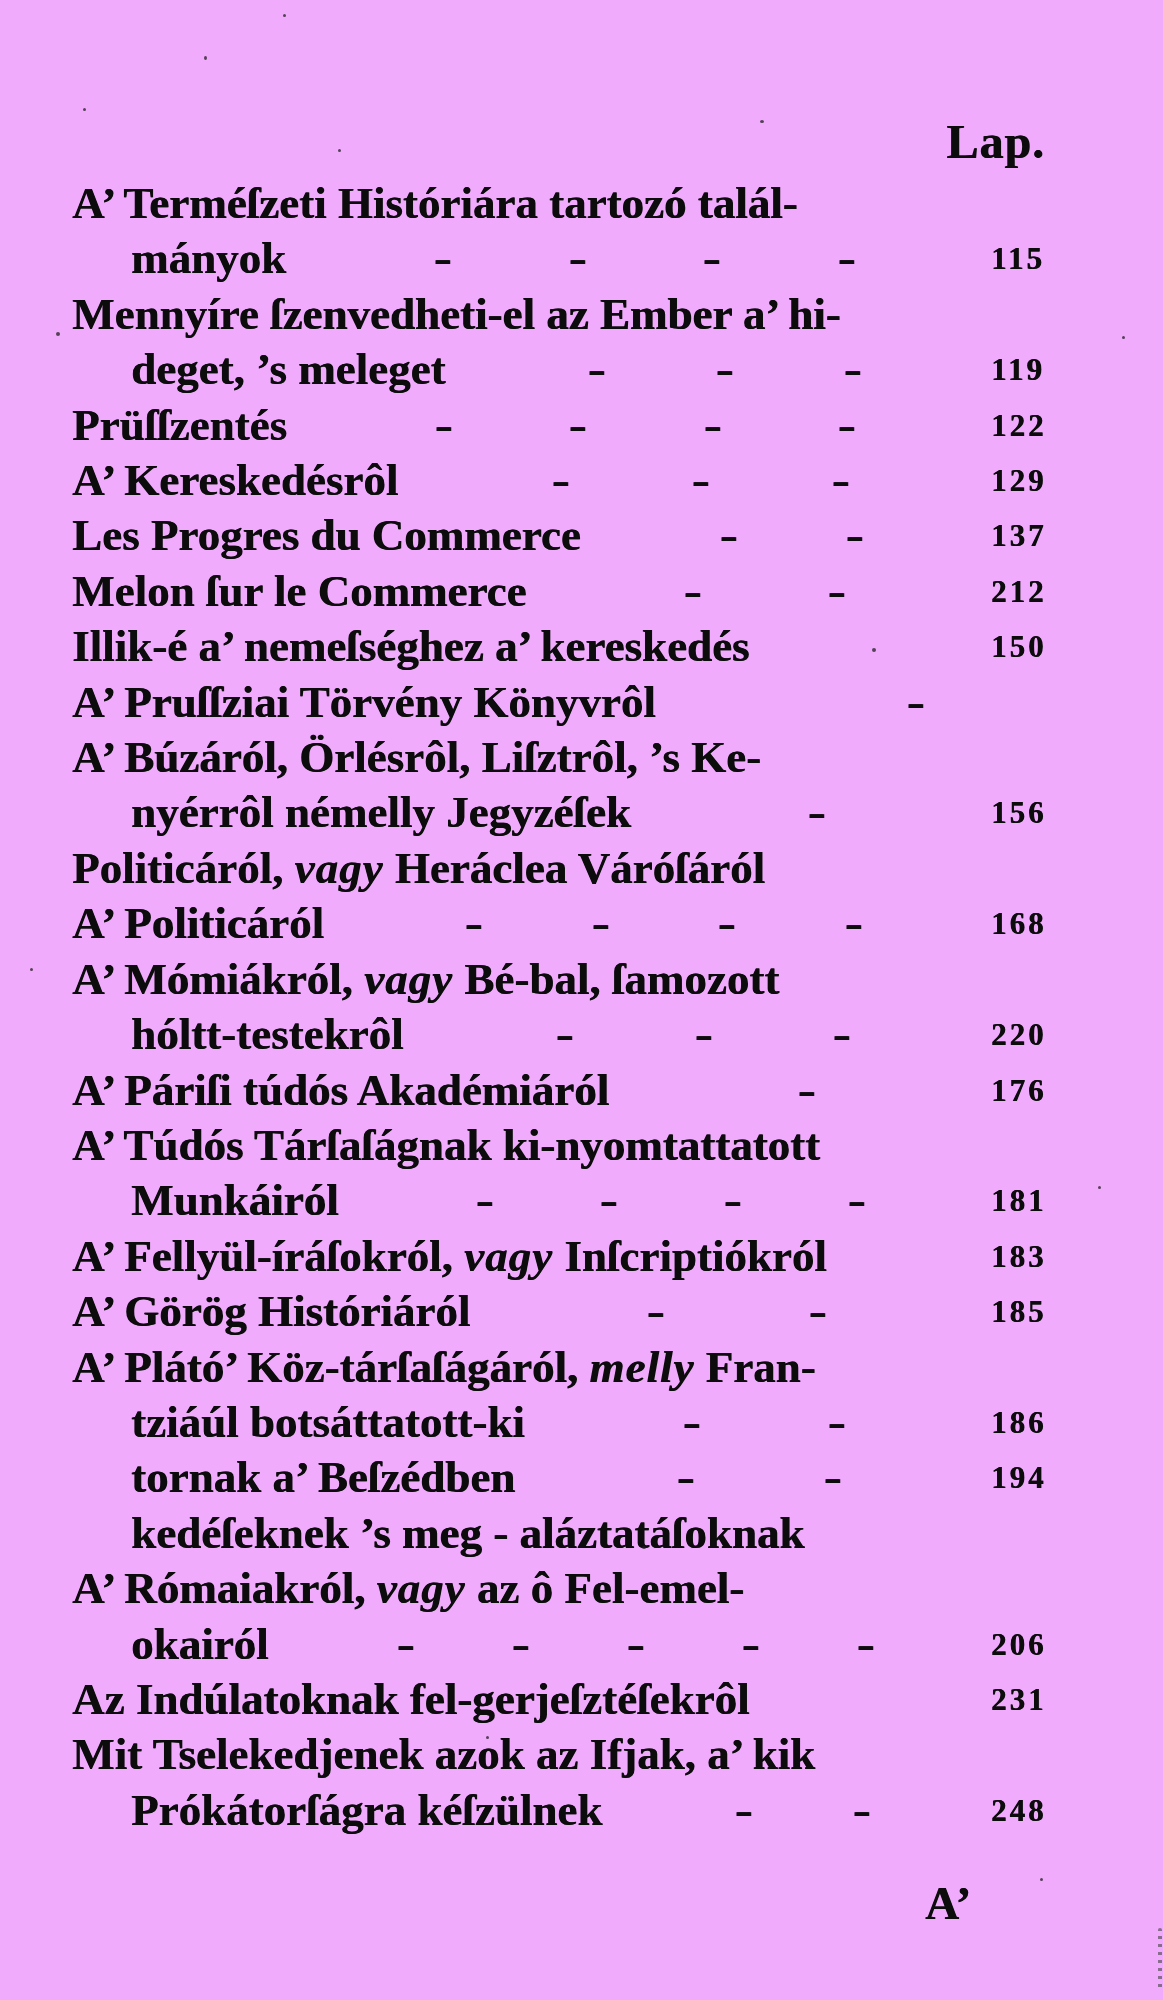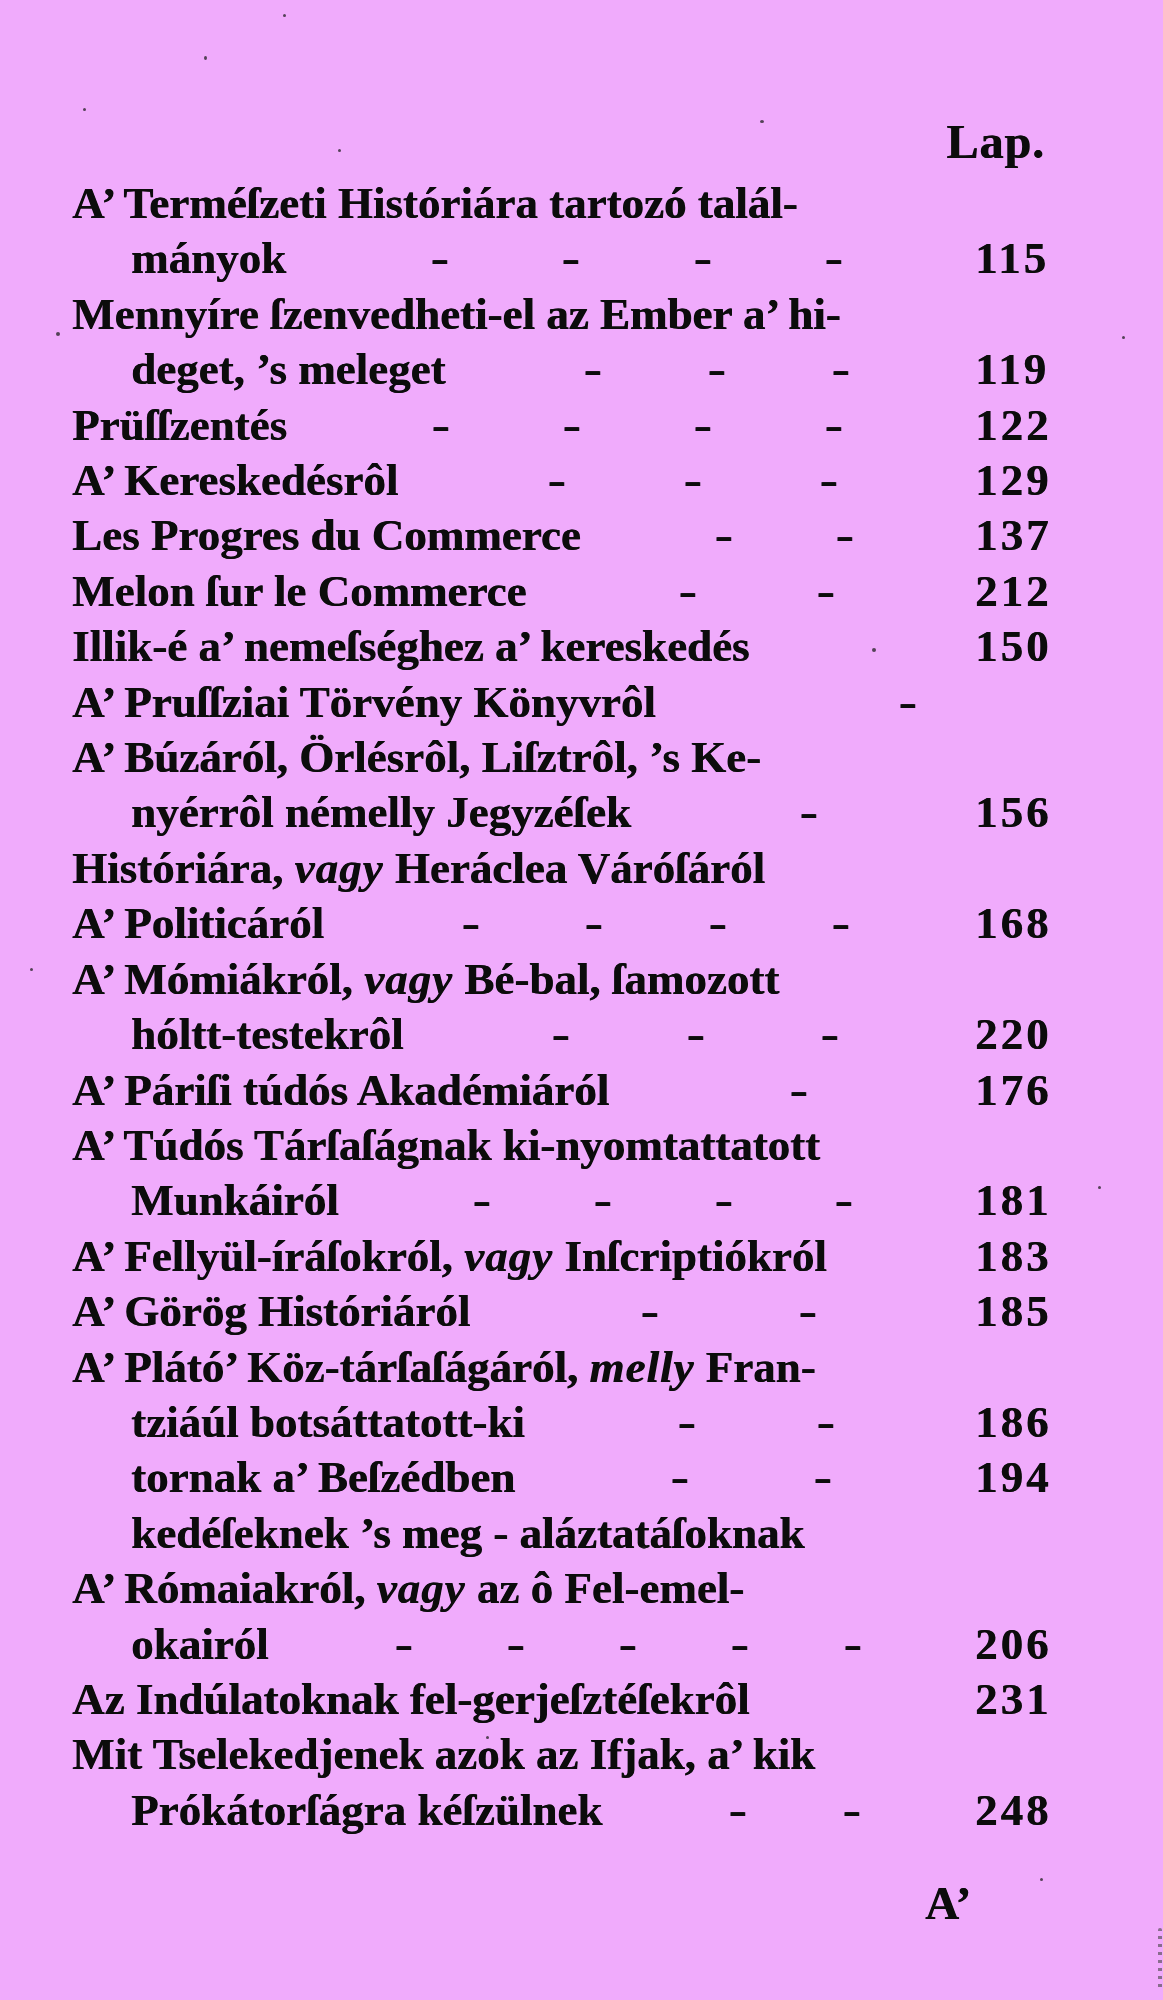--- a/index.html
+++ b/index.html
@@ -18,40 +18,40 @@
     font-size:48px; line-height:1;
     letter-spacing:1px;
     text-shadow:0.6px 0.4px 0 #101010;
   }
   .toc {
     position:absolute; top:176px; left:0; width:1163px;
   }
   .line {
     display:flex; align-items:flex-start;
     box-sizing:border-box;
-    padding-left:72px; padding-right:16px;
+    padding-left:72px; padding-right:0;
     line-height:55.4px;
     font-size:45px;
     white-space:pre;
     text-shadow:0.6px 0.4px 0 #101010;
   }
   .line.indent { padding-left:131px; }
   .text { flex:0 1 auto; min-width:0; }
   .it { font-style:italic; letter-spacing:1px; }
   .leaders {
     flex:1 1 auto; min-width:0;
     display:flex; justify-content:space-evenly; align-items:baseline;
     padding:0 18px 0 30px;
     overflow:hidden;
   }
   .dash { font-weight:700; transform:scaleX(1.2); }
   .pagenum {
     flex:0 0 auto; width:172px;
     text-align:left;
-    font-size:45px;
+    font-size:31px;
     letter-spacing:3px;
   }
   .catchword {
     position:absolute; left:925px; top:1880px;
     font-size:47px; line-height:1;
     text-shadow:0.6px 0.4px 0 #101010;
   }
   .sp { position:absolute; background:#1f1f1f; border-radius:50%; opacity:.75; }
   .edge-mark {
     position:absolute; right:1px; top:1928px;
@@ -75,21 +75,21 @@
       <div class="line"><span class="text"><span>Mennyíre ſzenvedheti-el az Ember a’ hi-</span></span><span class="leaders"></span><span class="pagenum"></span></div>
       <div class="line indent"><span class="text"><span>deget, ’s meleget</span></span><span class="leaders"><span class="dash">-</span><span class="dash">-</span><span class="dash">-</span></span><span class="pagenum">119</span></div>
       <div class="line"><span class="text"><span>Prüſſzentés</span></span><span class="leaders"><span class="dash">-</span><span class="dash">-</span><span class="dash">-</span><span class="dash">-</span></span><span class="pagenum">122</span></div>
       <div class="line"><span class="text"><span>A’ Kereskedésrôl</span></span><span class="leaders"><span class="dash">-</span><span class="dash">-</span><span class="dash">-</span></span><span class="pagenum">129</span></div>
       <div class="line"><span class="text"><span>Les Progres du Commerce</span></span><span class="leaders"><span class="dash">-</span><span class="dash">-</span></span><span class="pagenum">137</span></div>
       <div class="line"><span class="text"><span>Melon ſur le Commerce</span></span><span class="leaders"><span class="dash">-</span><span class="dash">-</span></span><span class="pagenum">212</span></div>
       <div class="line"><span class="text"><span>Illik-é a’ nemeſséghez a’ kereskedés</span></span><span class="leaders"></span><span class="pagenum">150</span></div>
       <div class="line"><span class="text"><span>A’ Pruſſziai Törvény Könyvrôl</span></span><span class="leaders"><span class="dash">-</span></span></div>
       <div class="line"><span class="text"><span>A’ Búzáról, Örlésrôl, Liſztrôl, ’s Ke-</span></span><span class="leaders"></span><span class="pagenum"></span></div>
       <div class="line indent"><span class="text"><span>nyérrôl némelly Jegyzéſek</span></span><span class="leaders"><span class="dash">-</span></span><span class="pagenum">156</span></div>
-      <div class="line"><span class="text"><span>Históriára, </span><span class="it">vagy</span><span> Heráclea Váróſáról </span></span><span class="leaders"></span></div>
+      <div class="line"><span class="text"><span>Politicáról, </span><span class="it">vagy</span><span> Heráclea Váróſáról </span></span><span class="leaders"></span></div>
       <div class="line"><span class="text"><span>A’ Politicáról</span></span><span class="leaders"><span class="dash">-</span><span class="dash">-</span><span class="dash">-</span><span class="dash">-</span></span><span class="pagenum">168</span></div>
       <div class="line"><span class="text"><span>A’ Mómiákról, </span><span class="it">vagy</span><span> Bé-bal, ſamozott</span></span><span class="leaders"></span><span class="pagenum"></span></div>
       <div class="line indent"><span class="text"><span>hóltt-testekrôl</span></span><span class="leaders"><span class="dash">-</span><span class="dash">-</span><span class="dash">-</span></span><span class="pagenum">220</span></div>
       <div class="line"><span class="text"><span>A’ Páriſi túdós Akadémiáról</span></span><span class="leaders"><span class="dash">-</span></span><span class="pagenum">176</span></div>
       <div class="line"><span class="text"><span>A’ Túdós Tárſaſágnak ki-nyomtattatott</span></span><span class="leaders"></span><span class="pagenum"></span></div>
       <div class="line indent"><span class="text"><span>Munkáiról</span></span><span class="leaders"><span class="dash">-</span><span class="dash">-</span><span class="dash">-</span><span class="dash">-</span></span><span class="pagenum">181</span></div>
       <div class="line"><span class="text"><span>A’ Fellyül-íráſokról, </span><span class="it">vagy</span><span> Inſcriptiókról </span></span><span class="leaders"></span><span class="pagenum">183</span></div>
       <div class="line"><span class="text"><span>A’ Görög Históriáról</span></span><span class="leaders"><span class="dash">-</span><span class="dash">-</span></span><span class="pagenum">185</span></div>
       <div class="line"><span class="text"><span>A’ Plátó’ Köz-tárſaſágáról, </span><span class="it">melly</span><span> Fran-</span></span><span class="leaders"></span><span class="pagenum"></span></div>
       <div class="line indent"><span class="text"><span>tziáúl botsáttatott-ki</span></span><span class="leaders"><span class="dash">-</span><span class="dash">-</span></span><span class="pagenum">186</span></div>

